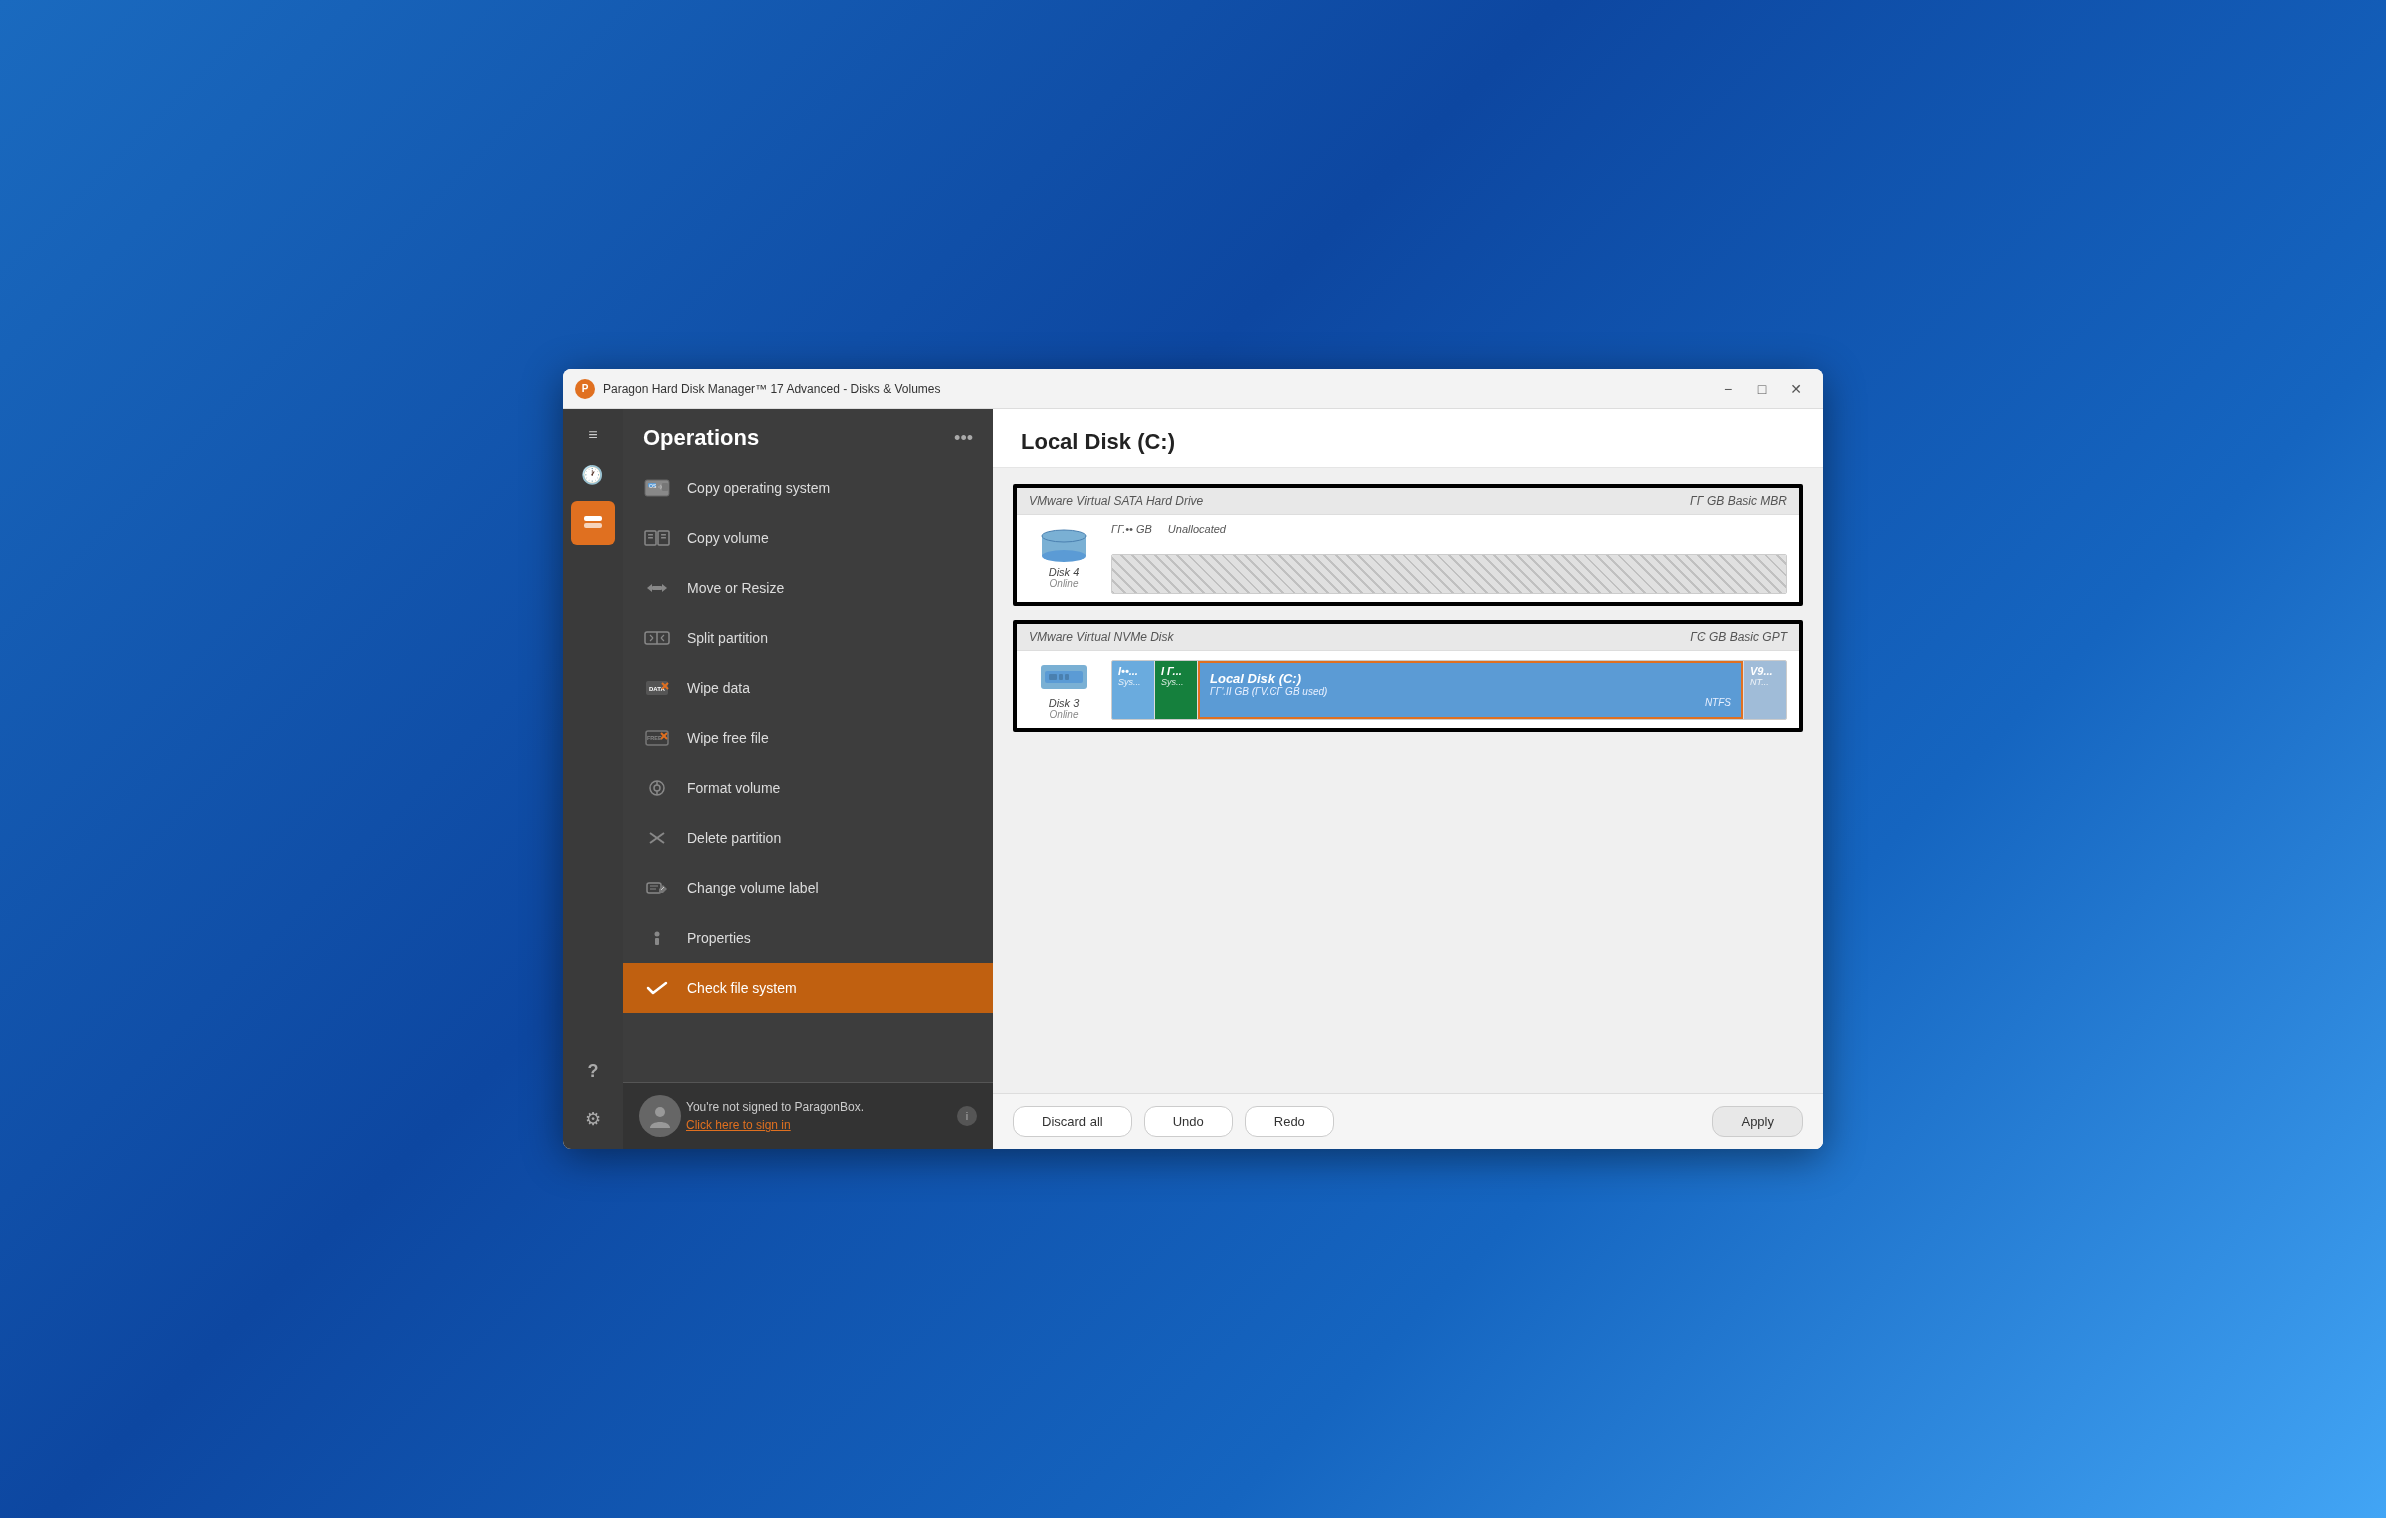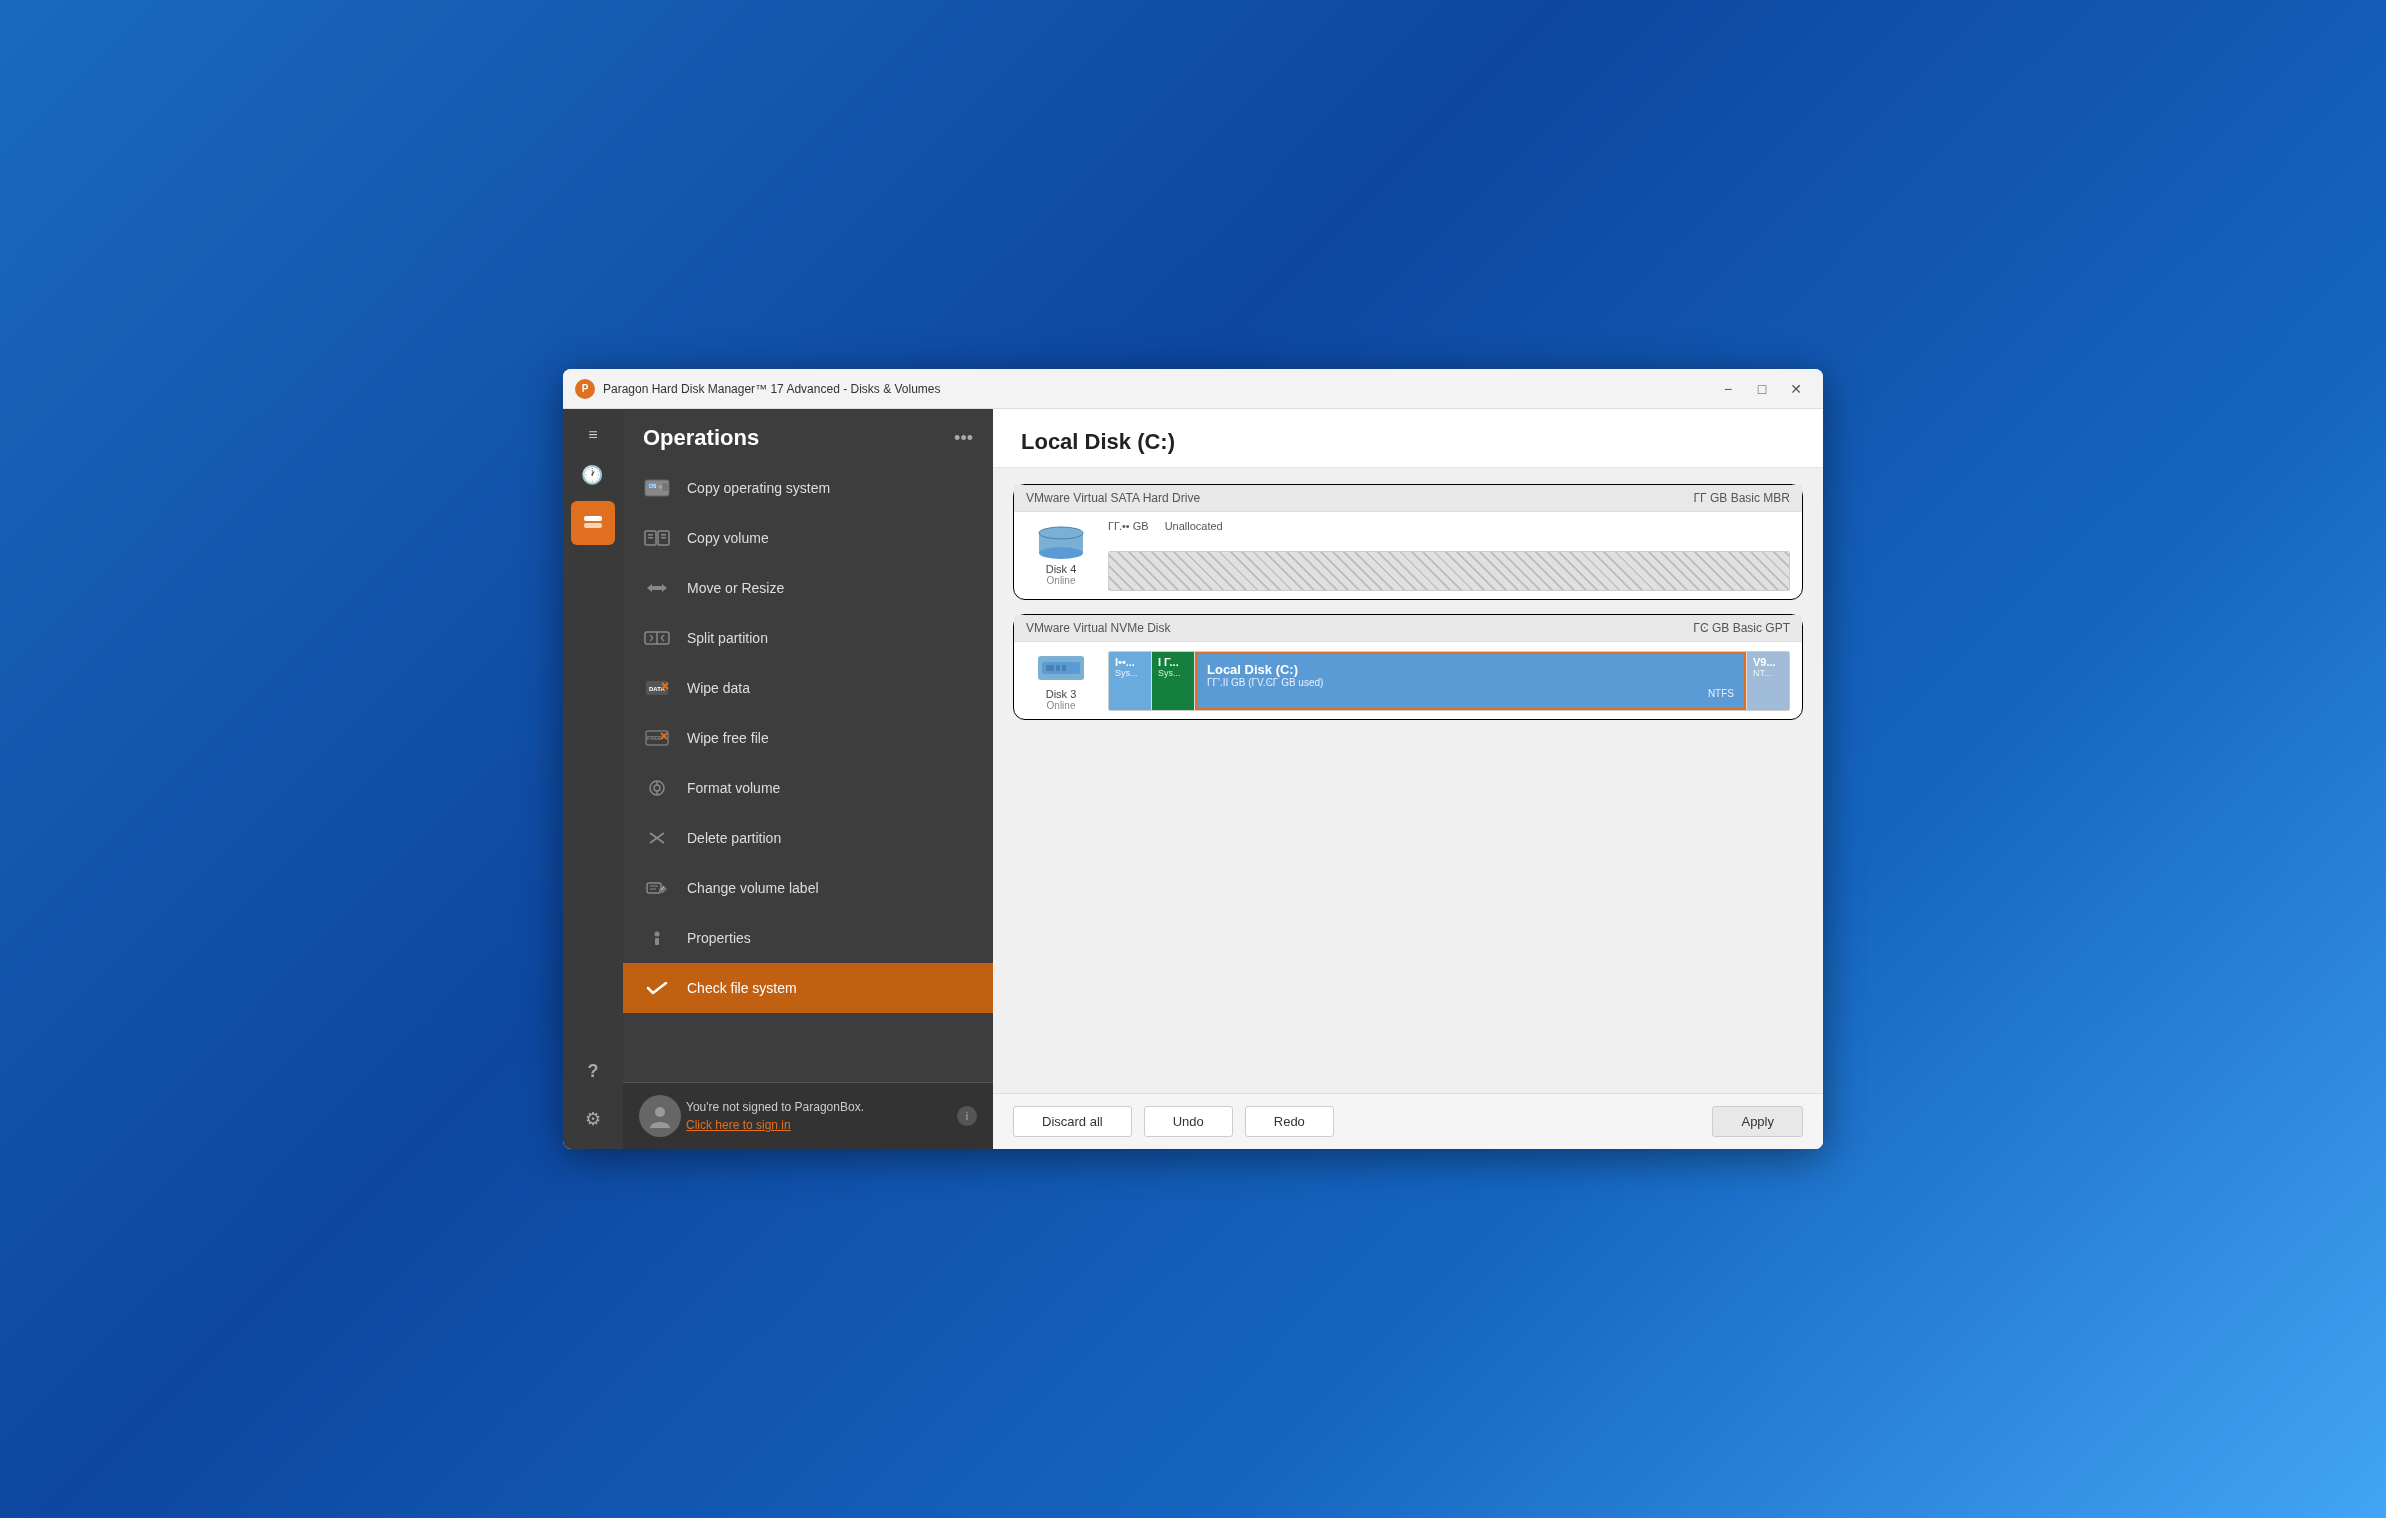--- a/index.html
+++ b/index.html
@@ -279,23 +279,24 @@
     
     .disk-area {
       flex: 1;
       padding: 16px 20px;
       overflow-y: auto;
       background: #f0f0f0;
     }
 
     .disk-group {
       background: #fff;
-      border: 1px solid #000000;
+      border: 4px solid #000000;
       margin-bottom: 14px;
-      border-radius: 12px;
+      border-radius: 2px;
+      font-style: italic;
     }
     .disk-group-header {
       display: flex;
       align-items: center;
       justify-content: space-between;
       padding: 6px 12px;
       background: #e8e8e8;
       border-bottom: 1px solid #ddd;
       font-size: 12px;
       color: #555;
@@ -402,21 +403,21 @@
       flex-shrink: 0;
     }
     .bottom-bar-left {
       display: flex;
       gap: 12px;
     }
     .bottom-btn {
       padding: 7px 28px;
       border: 1px solid #ccc;
       background: #fff;
-      border-radius: 3px;
+      border-radius: 12px;
       font-size: 13px;
       cursor: pointer;
       color: #333;
     }
     .bottom-btn.primary {
       background: #e8e8e8;
       font-weight: 500;
     }
   </style>
 </head>

